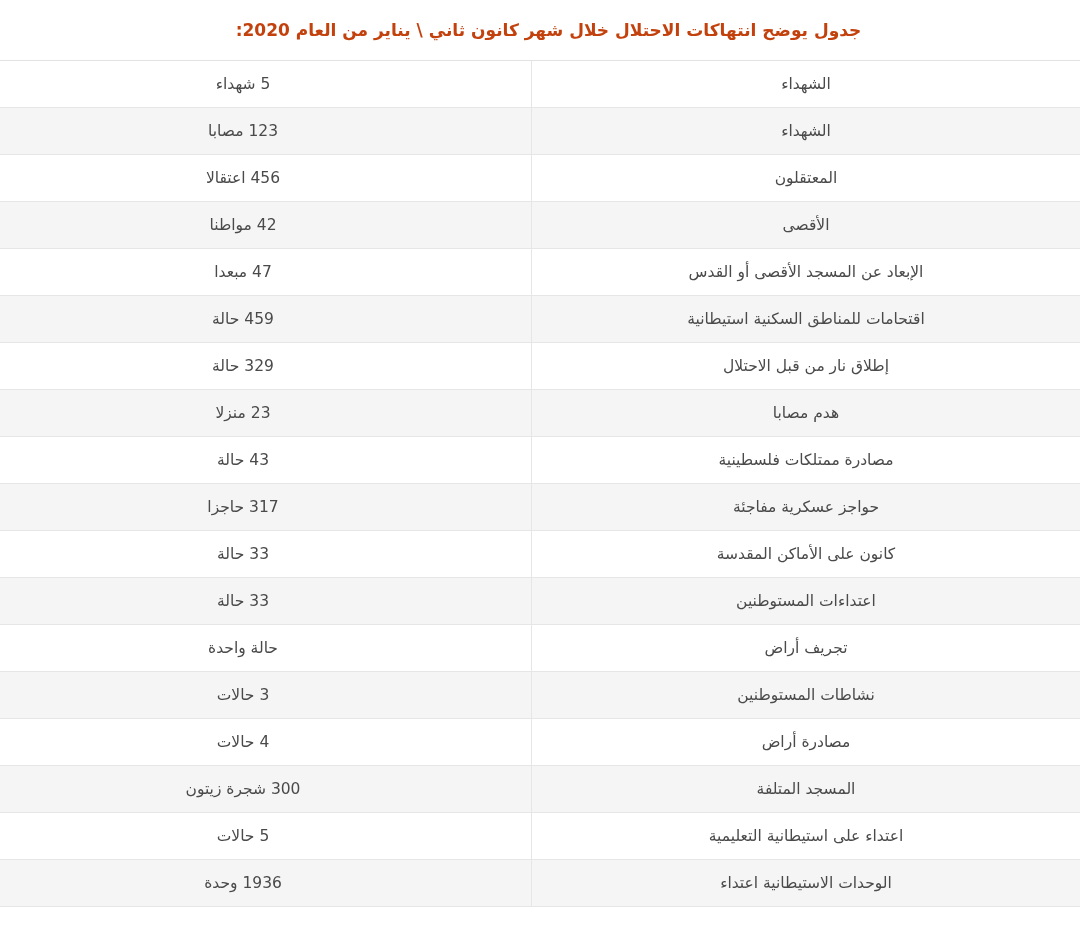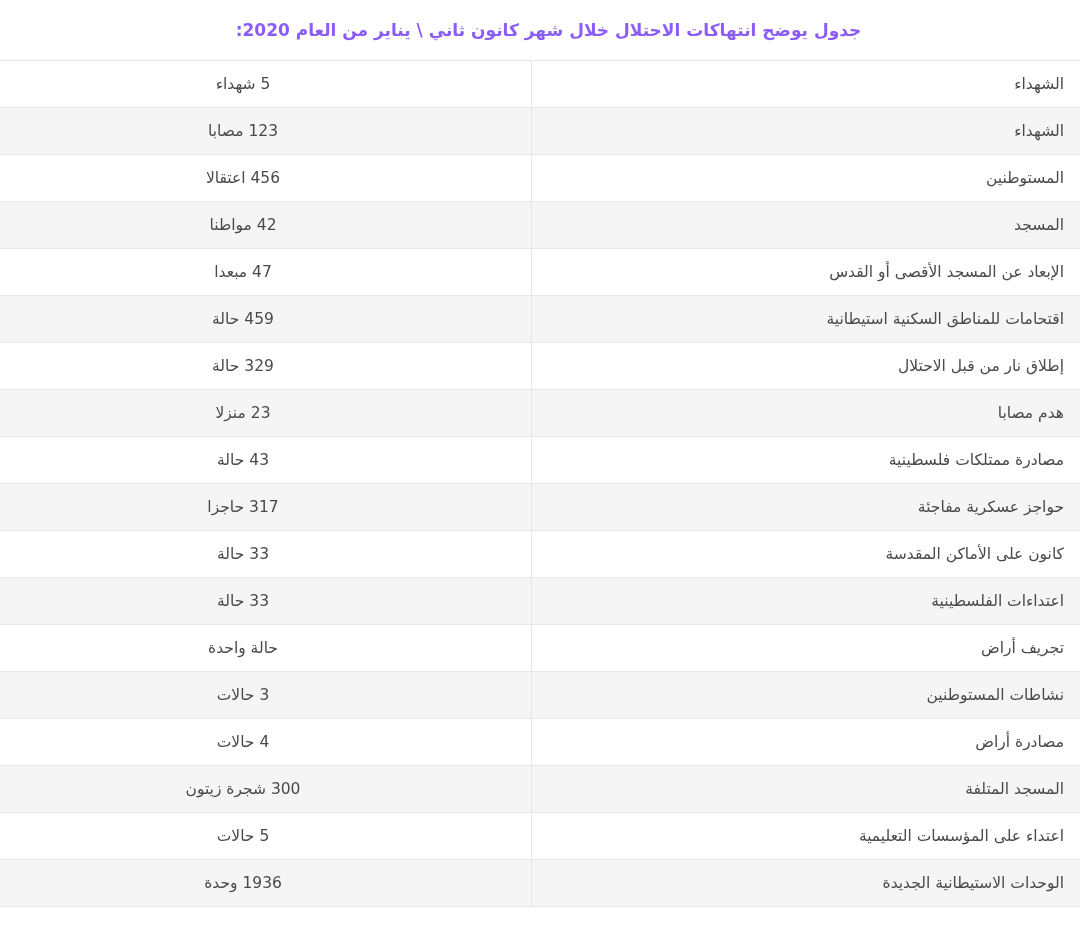--- a/index.html
+++ b/index.html
@@ -16,21 +16,21 @@
   }
   .page {
     width: 1080px;
     box-sizing: border-box;
   }
   .doc-title {
     direction: rtl;
     text-align: center;
     font-size: 17px;
     font-weight: bold;
-    color: #8b5cf6;
+    color: #c2410c;
     padding: 18px 20px 16px 20px;
     line-height: 1.5;
     margin-left: 17px;
   }
   table.violations {
     direction: rtl;
     width: 1060px;
     margin: 0 auto;
     border-collapse: collapse;
     table-layout: fixed;
@@ -50,20 +50,21 @@
     height: 46px;
     font-size: 15.5px;
     color: #4a4a4a;
     vertical-align: middle;
     white-space: nowrap;
     overflow: hidden;
     text-overflow: ellipsis;
   }
   td.label-cell {
     width: 516px;
+    text-align: center;
     border-left: 1px solid #e6e6e6;
   }
   td.value-cell {
     width: 544px;
     text-align: center;
   }
 </style>
 </head>
 <body>
 
@@ -76,25 +77,25 @@
 
       <tr class="odd-row">
         <td class="label-cell">الشهداء</td>
         <td class="value-cell">5 شهداء</td>
       </tr>
       <tr class="even-row">
         <td class="label-cell">الشهداء</td>
         <td class="value-cell">123 مصابا</td>
       </tr>
       <tr class="odd-row">
-        <td class="label-cell">المستوطنين</td>
+        <td class="label-cell">المعتقلون</td>
         <td class="value-cell">456 اعتقالا</td>
       </tr>
       <tr class="even-row">
-        <td class="label-cell">المسجد</td>
+        <td class="label-cell">الأقصى</td>
         <td class="value-cell">42 مواطنا</td>
       </tr>
       <tr class="odd-row">
         <td class="label-cell">الإبعاد عن المسجد الأقصى أو القدس</td>
         <td class="value-cell">47 مبعدا</td>
       </tr>
       <tr class="even-row">
         <td class="label-cell">اقتحامات للمناطق السكنية استيطانية</td>
         <td class="value-cell">459 حالة</td>
       </tr>
@@ -112,44 +113,44 @@
       </tr>
       <tr class="even-row">
         <td class="label-cell">حواجز عسكرية مفاجئة</td>
         <td class="value-cell">317 حاجزا</td>
       </tr>
       <tr class="odd-row">
         <td class="label-cell">كانون على الأماكن المقدسة</td>
         <td class="value-cell">33 حالة</td>
       </tr>
       <tr class="even-row">
-        <td class="label-cell">اعتداءات الفلسطينية</td>
+        <td class="label-cell">اعتداءات المستوطنين</td>
         <td class="value-cell">33 حالة</td>
       </tr>
       <tr class="odd-row">
         <td class="label-cell">تجريف أراض</td>
         <td class="value-cell">حالة واحدة</td>
       </tr>
       <tr class="even-row">
         <td class="label-cell">نشاطات المستوطنين</td>
         <td class="value-cell">3 حالات</td>
       </tr>
       <tr class="odd-row">
         <td class="label-cell">مصادرة أراض</td>
         <td class="value-cell">4 حالات</td>
       </tr>
       <tr class="even-row">
         <td class="label-cell">المسجد المتلفة</td>
         <td class="value-cell">300 شجرة زيتون</td>
       </tr>
       <tr class="odd-row">
-        <td class="label-cell">اعتداء على المؤسسات التعليمية</td>
+        <td class="label-cell">اعتداء على استيطانية التعليمية</td>
         <td class="value-cell">5 حالات</td>
       </tr>
       <tr class="even-row">
-        <td class="label-cell">الوحدات الاستيطانية الجديدة</td>
+        <td class="label-cell">الوحدات الاستيطانية اعتداء</td>
         <td class="value-cell">1936 وحدة</td>
       </tr>
 
     </tbody>
   </table>
 
 </div>
 
 </body></html>

